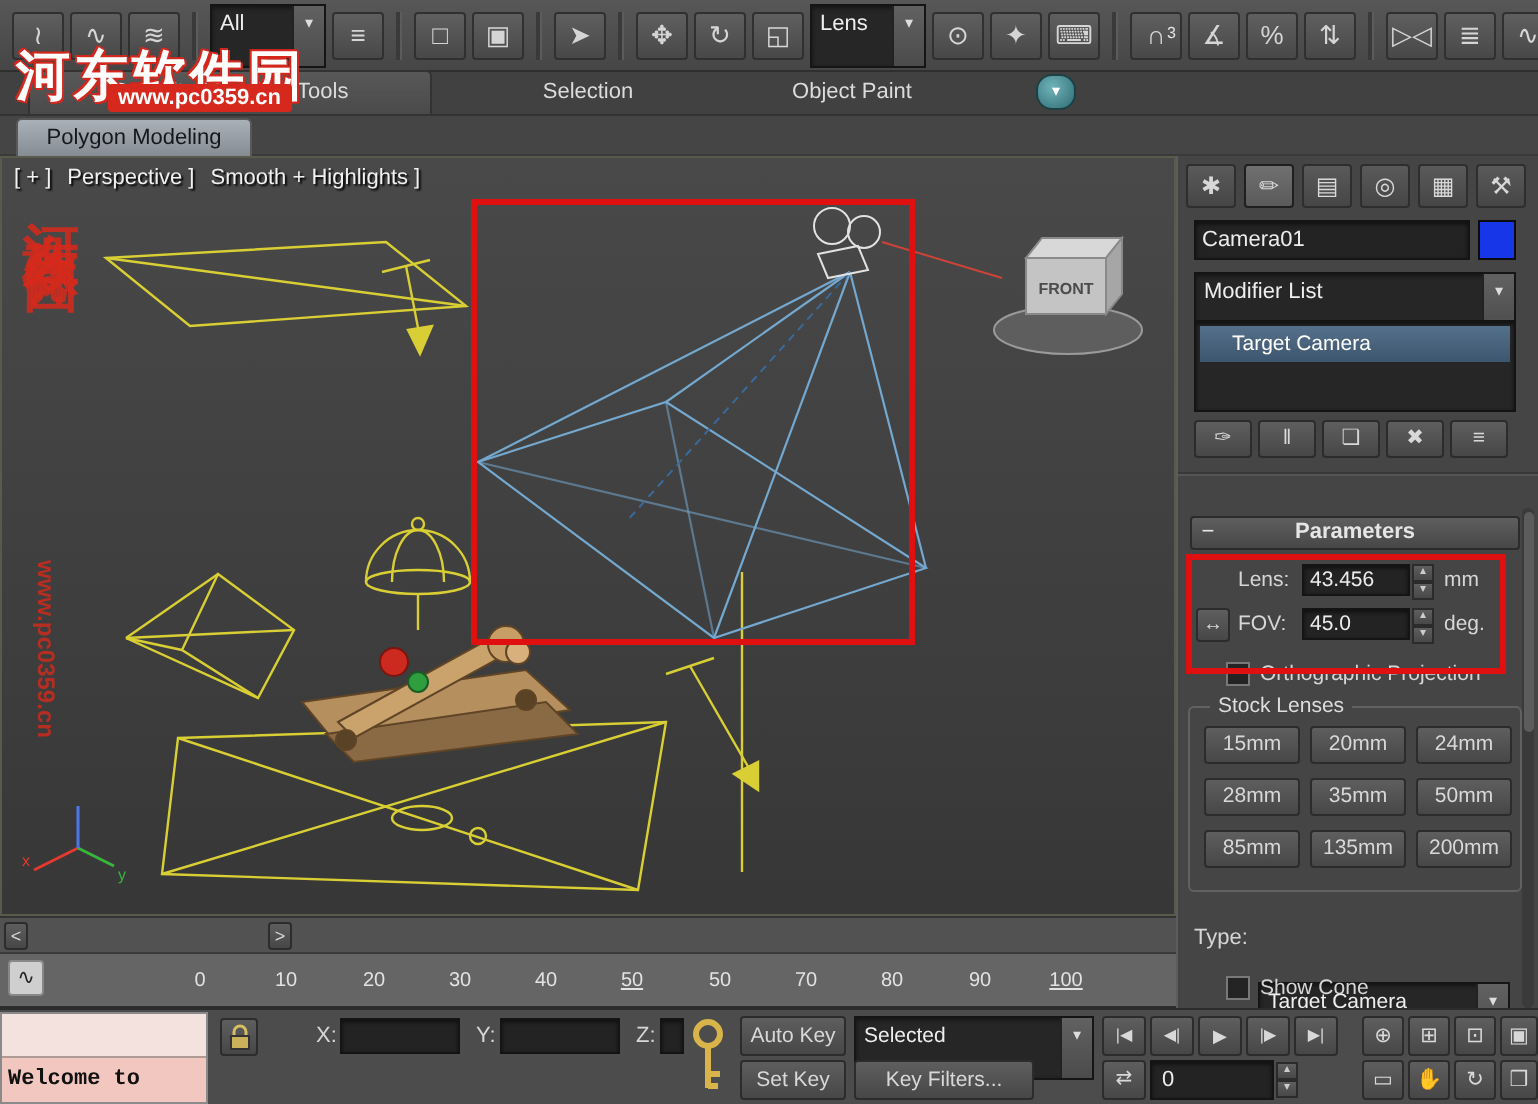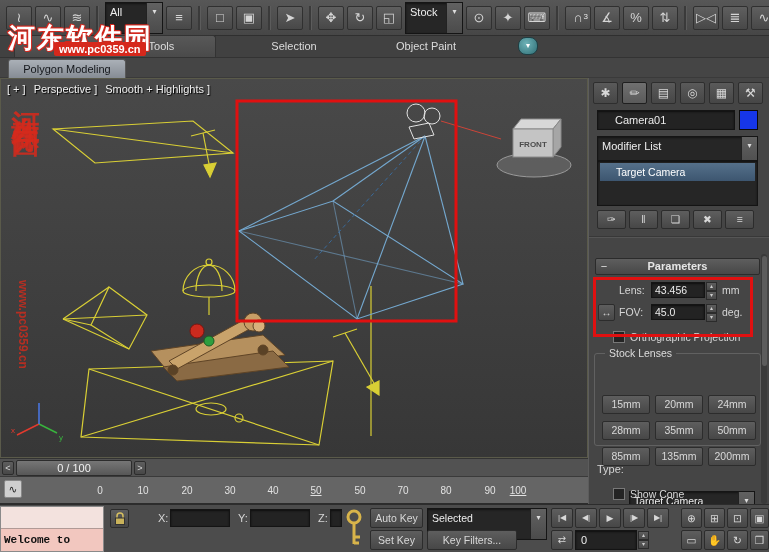--- a/index.html
+++ b/index.html
@@ -32,21 +32,21 @@
   .btn{background:linear-gradient(#5e5e5e,#474747);border:1px solid #2c2c2c;border-radius:2px;color:#d8d8d8;text-align:center;box-sizing:border-box;font-size:10.5px;}
   .lbl{color:#d6d6d6;font-size:10.5px;white-space:nowrap;}
   .chk{width:12px;height:12px;background:#242424;border:1px solid #787878;box-sizing:border-box;}
   .spinner{width:11px;height:16px;display:flex;flex-direction:column;box-sizing:border-box;}
   .spinner span{flex:1;font-size:6px;line-height:7px;text-align:center;color:#ccc;background:linear-gradient(#5e5e5e,#484848);border:1px solid #2b2b2b;}
   #rollout-hdr{position:absolute;left:6px;top:180px;width:165px;height:17px;background:linear-gradient(#5e5e5e,#474747);border:1px solid #2b2b2b;border-radius:2px;display:flex;box-sizing:border-box;}
   #rollout-hdr .minus{width:16px;text-align:center;color:#e6e6e6;font-size:11px;line-height:15px;}
   #rollout-hdr .ttl{flex:1;text-align:center;color:#e6e6e6;font-size:11px;font-weight:bold;line-height:15px;margin-right:16px;}
   #stock-group{position:absolute;left:5px;top:275px;width:167px;height:93px;border:1px solid #616161;border-radius:3px;box-sizing:border-box;}
   #stock-group .legend{position:absolute;left:10px;top:-7px;background:#454545;padding:0 4px;color:#ddd;font-size:10.5px;}
-  .grp-btn{position:absolute;width:48px;height:19px;line-height:17px;margin-top:32px;}
+  .grp-btn{position:absolute;width:48px;height:19px;line-height:17px;}
   
   #time-slider{position:absolute;left:0;top:458px;width:588px;height:19px;background:#525252;border-top:1px solid #333;border-bottom:1px solid #3a3a3a;box-sizing:border-box;}
   #track-bar{position:absolute;left:0;top:477px;width:588px;height:27px;background:#656565;border-bottom:1px solid #2c2c2c;box-sizing:border-box;}
   .tick{position:absolute;top:8px;transform:translateX(-50%);font-size:10px;color:#e2e2e2;}
   #status-bar{position:absolute;left:0;top:504px;width:769px;height:48px;background:#4c4c4c;border-top:1px solid #2c2c2c;box-sizing:border-box;}
   
   #wm-top-title{position:absolute;left:8px;top:20px;z-index:80;font-size:27px;font-weight:bold;color:#fff;letter-spacing:2px;text-shadow:-1px 0 #d3281e,1px 0 #d3281e,0 -1px #d3281e,0 1px #d3281e,-1px -1px #d3281e,1px 1px #d3281e;}
   #wm-top-url{position:absolute;left:54px;top:42px;z-index:81;background:#d6281c;color:#fff;font-size:11px;font-weight:bold;padding:1px 5px;border-radius:2px;}
   #wm-side-title{position:absolute;left:6px;top:88px;z-index:80;writing-mode:vertical-rl;text-orientation:upright;font-size:28px;font-weight:bold;color:rgba(212,42,28,.88);letter-spacing:5px;}
   #wm-side-url{position:absolute;left:16px;top:280px;z-index:80;writing-mode:vertical-rl;font-size:12px;font-weight:bold;color:rgba(212,42,28,.8);}
@@ -74,21 +74,21 @@
     <div class="sep"></div>
     <div class="tb-icon"><span>□</span></div>
     <div class="tb-icon"><span>▣</span></div>
     <div class="sep"></div>
     <div class="tb-icon"><span>➤</span></div>
     <div class="sep"></div>
     <div class="tb-icon"><span>✥</span></div>
     <div class="tb-icon"><span>↻</span></div>
     <div class="tb-icon"><span>◱</span></div>
     <div class="combo" style="width:58px;">
-      <span class="val">Stock</span>
+      <span class="val">Lens</span>
       <span class="arr">▾</span>
     </div>
     <div class="tb-icon"><span>⊙</span></div>
     <div class="tb-icon"><span>✦</span></div>
     <div class="tb-icon"><span>⌨</span></div>
     <div class="sep"></div>
     <div class="tb-icon">
       <span>∩</span>
       <span class="snap-sup">3</span>
     </div>
@@ -199,21 +199,21 @@
   <div id="command-panel">
     <div class="cp-tabs">
       <div class="cp-tab"><span>✱</span></div>
       <div class="cp-tab active"><span>✏</span></div>
       <div class="cp-tab"><span>▤</span></div>
       <div class="cp-tab"><span>◎</span></div>
       <div class="cp-tab"><span>▦</span></div>
       <div class="cp-tab"><span>⚒</span></div>
     </div>
 
-    <div class="field abs" style="left:8px;top:32px;width:138px;height:20px;line-height:18px;padding-left:17px;font-size:11px;">Camera01</div>
+    <div class="field abs" style="left:8px;top:32px;width:138px;height:20px;line-height:18px;padding-left:3px;font-size:11px;">Camera01</div>
     <div class="abs" style="left:150px;top:32px;width:19px;height:20px;background:#1636e8;border:1px solid #0b0b0b;box-sizing:border-box;"></div>
 
     <div class="combo abs" style="left:8px;top:58px;width:161px;">
       <span class="val">Modifier List</span>
       <span class="arr">▾</span>
     </div>
 
     <div class="field abs" style="left:8px;top:82px;width:161px;height:46px;background:#262626;">
       <div style="position:absolute;left:2px;right:2px;top:2px;height:18px;background:linear-gradient(#55708a,#3d5670);color:#fff;font-size:10.5px;line-height:18px;padding-left:16px;">Target Camera</div>
     </div>
@@ -277,37 +277,36 @@
     <div class="chk abs" style="left:24px;top:410px;"></div>
     <span class="lbl abs" style="left:41px;top:410px;">Show Cone</span>
 
     <div class="abs" style="left:172px;top:176px;width:6px;height:250px;background:#3a3a3a;border-radius:3px;">
       <div style="position:absolute;left:0.5px;top:2px;width:5px;height:110px;background:#5c5c5c;border-radius:3px;"></div>
     </div>
   </div>
 
   <div id="time-slider">
     <div class="btn abs" style="left:2px;top:2px;width:12px;height:14px;line-height:12px;font-size:9px;">&lt;</div>
-    <div class="btn abs" style="left:16px;top:1px;width:116px;height:16px;line-height:15px;font-size:11px;background:linear-gradient(#767676,#575757);color:#f2f2f2;">0 / 100</div>
     <div class="btn abs" style="left:134px;top:2px;width:12px;height:14px;line-height:12px;font-size:9px;">&gt;</div>
   </div>
 
   <div id="track-bar">
     <div class="btn abs" style="left:4px;top:3px;width:18px;height:18px;line-height:16px;background:#cfcfcf;color:#222;border-color:#888;">∿</div>
     <span class="tick" style="left:100px;">0</span>
     <span class="tick" style="left:143px;">10</span>
     <span class="tick" style="left:187px;">20</span>
     <span class="tick" style="left:230px;">30</span>
     <span class="tick" style="left:273px;">40</span>
     <span class="tick" style="left:316px;text-decoration:underline;">50</span>
     <span class="tick" style="left:360px;">50</span>
     <span class="tick" style="left:403px;">70</span>
     <span class="tick" style="left:446px;">80</span>
     <span class="tick" style="left:490px;">90</span>
-    <span class="tick" style="left:518px;text-decoration:underline;">100</span>
+    <span class="tick" style="left:533px;text-decoration:underline;">100</span>
   </div>
 
   <div id="status-bar">
     <div class="abs" style="left:0;top:1px;width:104px;height:46px;border:1px solid #8a8a8a;box-sizing:border-box;">
       <div style="position:absolute;left:0;top:0;right:0;height:21px;background:#f3e2de;border-bottom:1px solid #b09a96;"></div>
       <div style="position:absolute;left:0;top:22px;right:0;bottom:0;background:#f2c7bf;color:#111;font-family:'Liberation Mono',monospace;font-size:11px;font-weight:bold;line-height:22px;padding-left:3px;">Welcome to MAX!</div>
     </div>
 
     <div class="btn abs" style="left:110px;top:4px;width:19px;height:19px;">
       <svg width="14" height="14" viewBox="0 0 14 14" style="margin-top:2px;">

